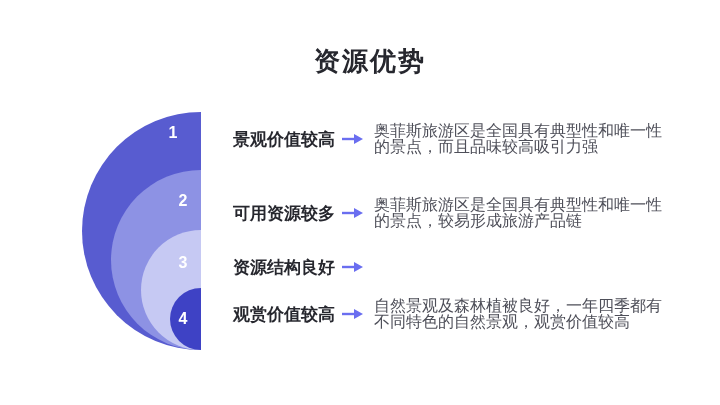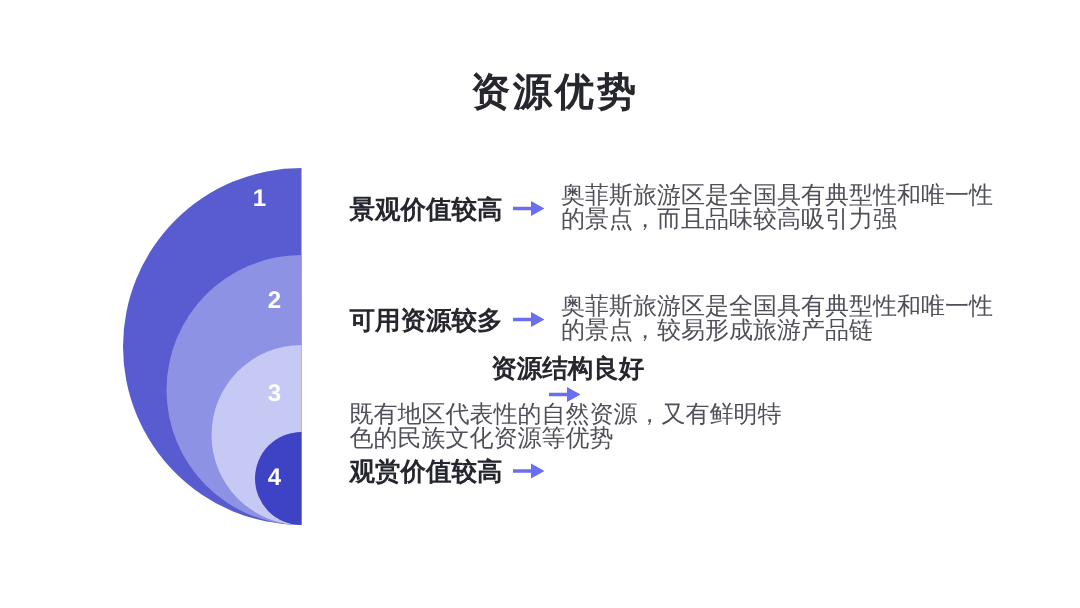--- a/index.html
+++ b/index.html
@@ -58,21 +58,21 @@
   
   .row {
     position: absolute;
     left: 233px;
     height: 42px;
     display: flex;
     align-items: center;
   }
   .row.r1 { top: 118px; }
   .row.r2 { top: 192px; align-items: center; }
-  .row.r3 { top: 234px; flex-direction: column; }
+  .row.r3 { top: 246px; }
   .row.r4 { top: 293px; }
 
   .row-label {
     flex: none;
     width: 104px;
     font-size: 17px;
     font-weight: bold;
     color: #26272e;
     white-space: nowrap;
   }
@@ -124,24 +124,24 @@
     </svg>
     <div class="row-desc">奥菲斯旅游区是全国具有典型性和唯一性的景点，较易形成旅游产品链</div>
   </div>
 
   <div class="row r3">
     <div class="row-label">资源结构良好</div>
     <svg class="row-arrow" width="22" height="12" viewBox="0 0 22 12">
       <line x1="1" y1="6" x2="14" y2="6" stroke="#6a6ef0" stroke-width="2.4"></line>
       <path d="M13 1 L22 6 L13 11 Z" fill="#6a6ef0"></path>
     </svg>
-    <div class="row-desc">既有地区代表性的自然资源，又有鲜明特色的民族文化资源等优势</div>
   </div>
 
   <div class="row r4">
     <div class="row-label">观赏价值较高</div>
     <svg class="row-arrow" width="22" height="12" viewBox="0 0 22 12">
       <line x1="1" y1="6" x2="14" y2="6" stroke="#6a6ef0" stroke-width="2.4"></line>
       <path d="M13 1 L22 6 L13 11 Z" fill="#6a6ef0"></path>
     </svg>
+    <div class="row-desc">自然景观及森林植被良好，一年四季都有不同特色的自然景观，观赏价值较高</div>
   </div>
 
 </div>
 
 </body></html>

